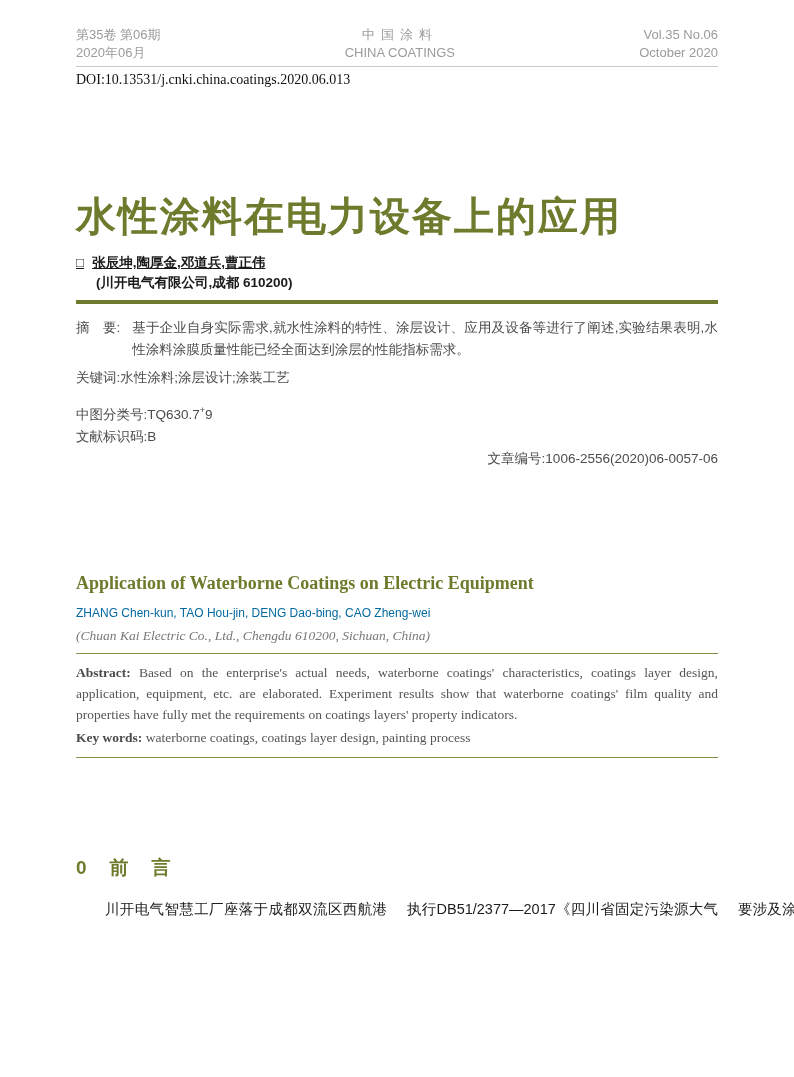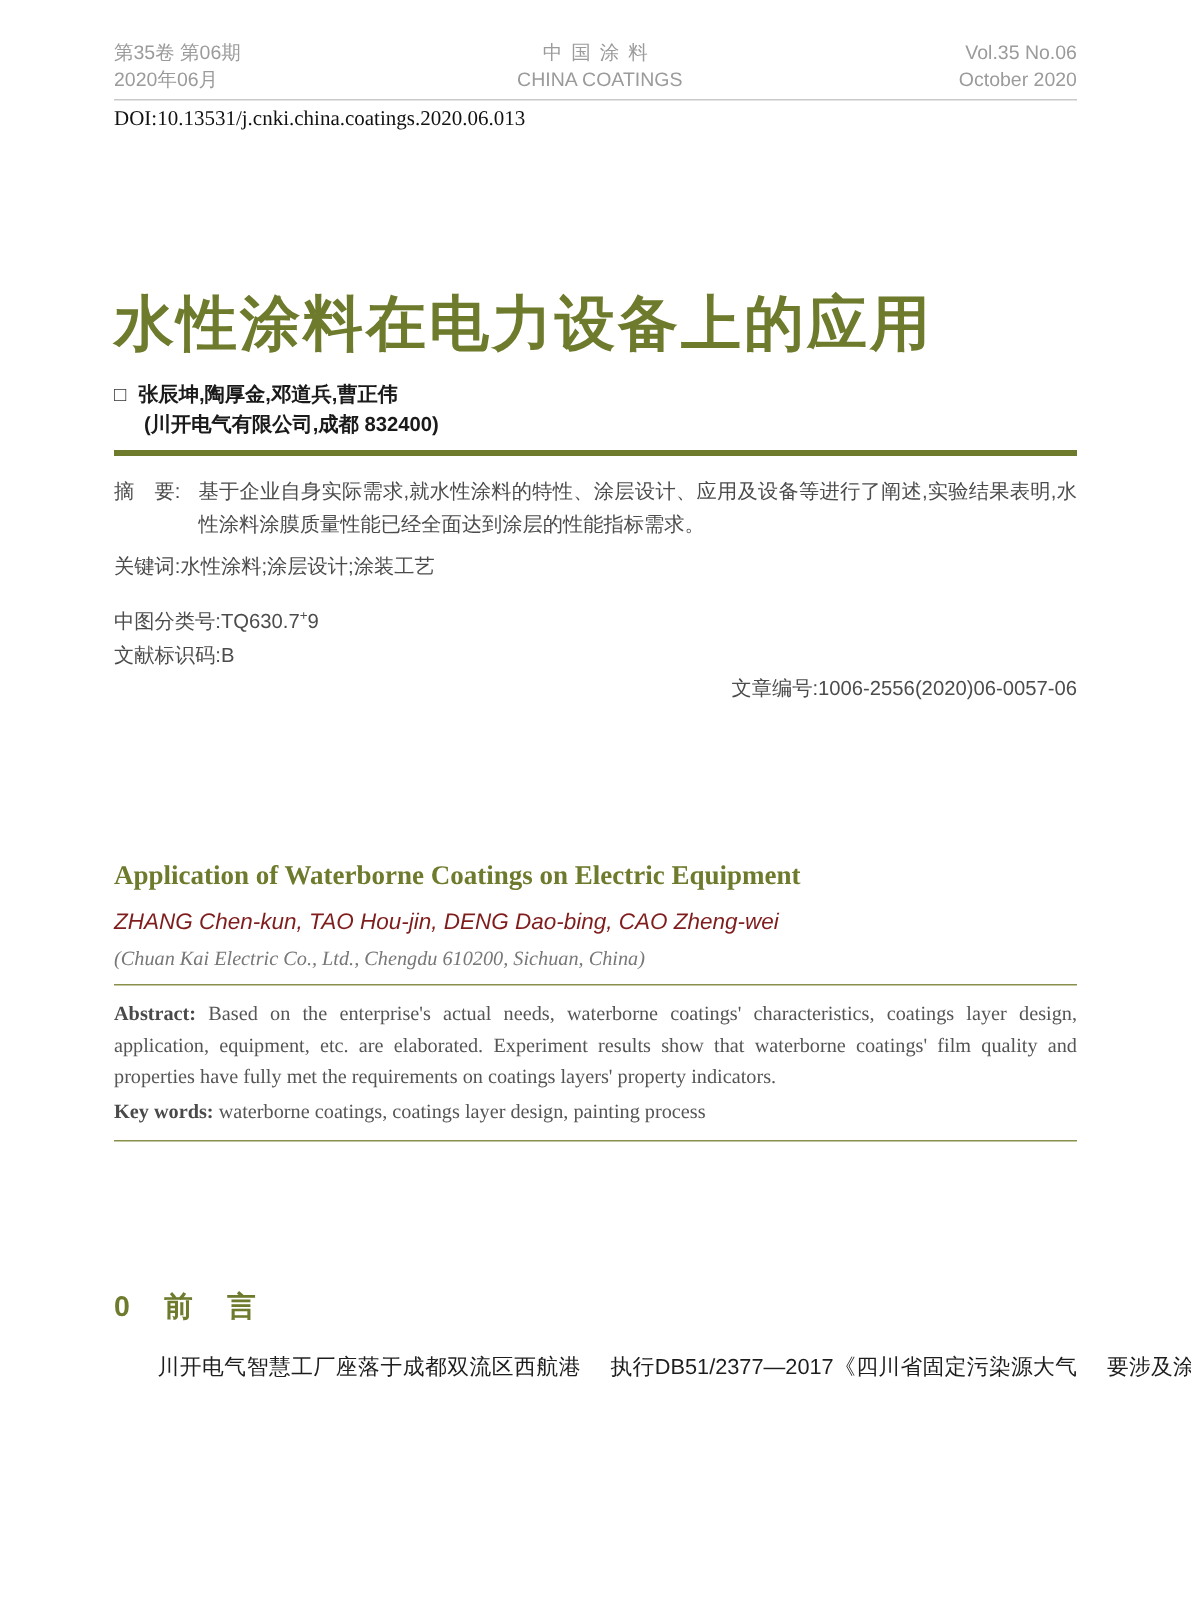--- a/index.html
+++ b/index.html
@@ -47,20 +47,21 @@
     font-weight: bold;
     letter-spacing: 2px;
     line-height: 1.25;
   }
   .authors-cn {
     margin-top: 12px;
     font-size: 13.5px;
     font-weight: bold;
     color: #1a1a1a;
     line-height: 20px;
+    text-decoration: underline;
   }
   .authors-cn .marker { margin-right: 8px; font-weight: normal; color: #333; }
   .affil-cn {
     font-size: 13.5px;
     font-weight: bold;
     color: #1a1a1a;
     line-height: 20px;
     padding-left: 20px;
   }
   .rule-thick {
@@ -94,23 +95,22 @@
   .title-en {
     margin-top: 103px;
     font-family: "Liberation Serif", serif;
     color: #6e7a2c;
     font-size: 18px;
     font-weight: bold;
     line-height: 1.2;
   }
   .authors-en {
     margin-top: 12px;
-    color: #7f1d1d;
-    font-size: 15px;
-    font-style: italic;
+    color: #0369a1;
+    font-size: 12px;
   }
   .affil-en {
     margin-top: 8px;
     font-family: "Liberation Serif", serif;
     font-style: italic;
     color: #777777;
     font-size: 13.5px;
   }
   .rule-thin {
     margin-top: 9px;
@@ -207,21 +207,21 @@
         <div>Vol.35 No.06</div>
         <div>October 2020</div>
       </div>
     </div>
     <div class="doi">DOI:10.13531/j.cnki.china.coatings.2020.06.013</div>
 
     <h1 class="title-cn">水性涂料在电力设备上的应用</h1>
     <div class="authors-cn">
       <span class="marker">□</span><span>张辰坤,陶厚金,邓道兵,曹正伟</span>
     </div>
-    <div class="affil-cn">(川开电气有限公司,成都  832400)</div>
+    <div class="affil-cn">(川开电气有限公司,成都  610200)</div>
     <div class="rule-thick"></div>
 
     <div class="abs-cn">
       <div class="abs-row">
         <span class="lbl">摘　要:</span>
         <span class="txt">基于企业自身实际需求,就水性涂料的特性、涂层设计、应用及设备等进行了阐述,实验结果表明,水性涂料涂膜质量性能已经全面达到涂层的性能指标需求。</span>
       </div>
       <div class="kw-cn">
         <span>关键词:</span><span>水性涂料;涂层设计;涂装工艺</span>
       </div>

